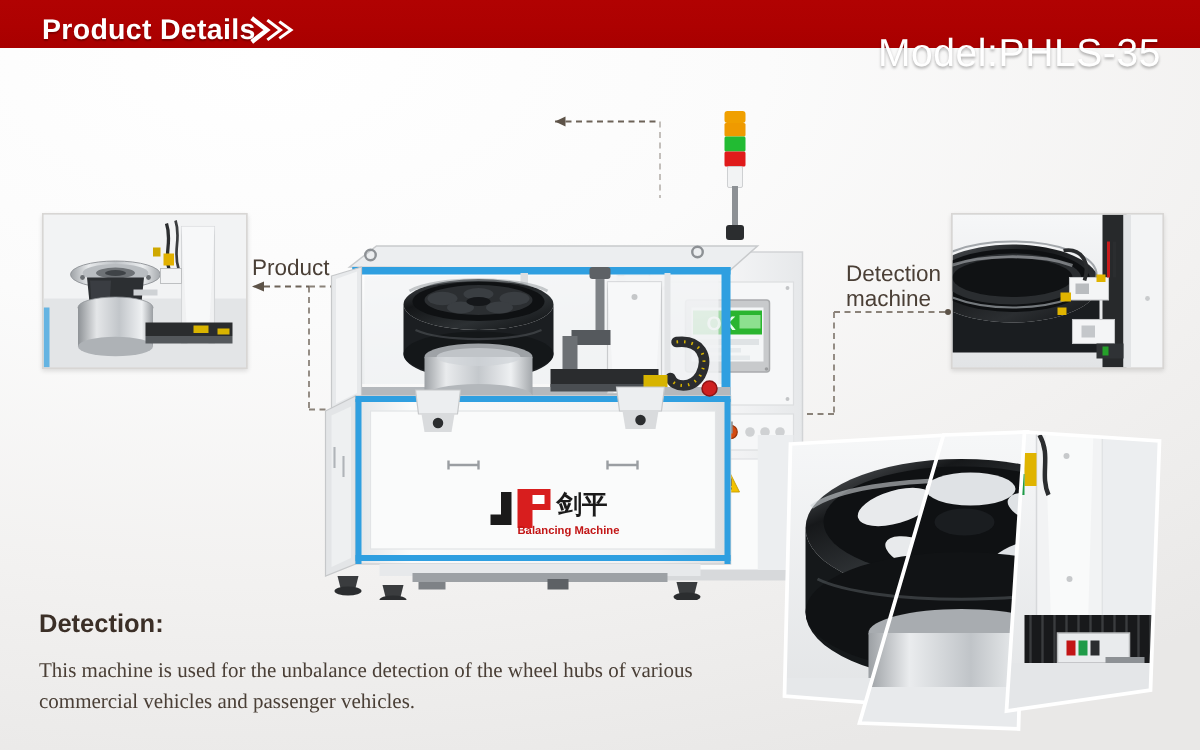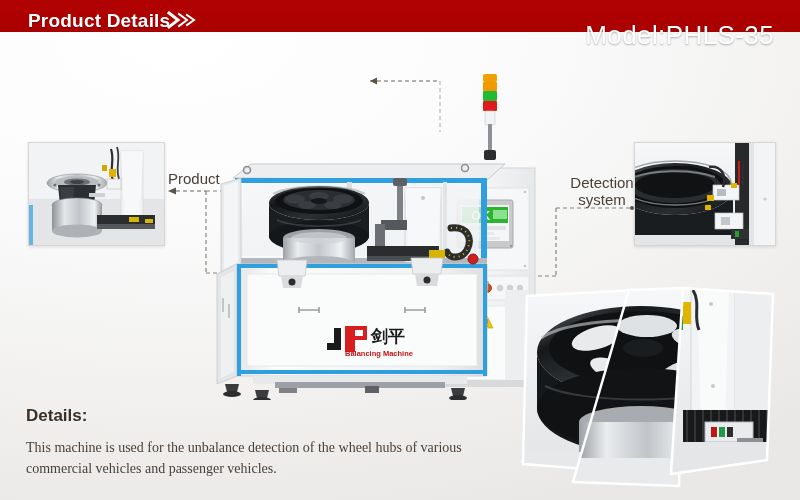--- a/index.html
+++ b/index.html
@@ -30,21 +30,21 @@
   .hdr-model{
     position:absolute;right:26px;top:20px;
     color:#fff;font-size:26px;letter-spacing:.4px;
     text-shadow:0 1px 2px rgba(0,0,0,.3);
   }
 
   
   .label{position:absolute;color:#4a3f36;font-size:14.5px;white-space:nowrap;}
   .lbl-ems{left:163px;top:71px;font-size:15px;}
   .lbl-fix{left:168px;top:170px;font-size:15px;}
-  .lbl-det{left:564px;top:174px;font-size:15px;line-height:17px;text-align:center;width:76px;}
+  .lbl-det{left:564px;top:174px;font-size:15px;line-height:17px;text-align:left;width:76px;}
 
   .leaders{position:absolute;left:0;top:0;width:800px;height:500px;pointer-events:none;}
 
   
   .photo{position:absolute;overflow:hidden;background:#dfe0e0;}
   .photo-l{
     left:28px;top:142px;width:135px;height:102px;
     border:1px solid #d8d6d4;
     box-shadow:0 1px 3px rgba(0,0,0,.12);
   }
@@ -220,21 +220,21 @@
       <line x1="556" y1="208" x2="632" y2="208"></line>
       <line x1="556" y1="208" x2="556" y2="276"></line>
       <line x1="556" y1="276" x2="398" y2="276"></line>
     </g>
     <circle cx="632" cy="208" r="2" fill="#5d5348"></circle>
   </svg>
 
   <div class="label lbl-fix">Product</div>
   <div class="label lbl-det">
     <div>Detection</div>
-    <div>system</div>
+    <div>machine</div>
   </div>
 
   <svg style="position:absolute;left:215px;top:60px;width:340px;height:340px;" viewBox="0 0 340 340">
     <defs>
       <linearGradient id="encG" x1="0" y1="0" x2="1" y2="0">
         <stop offset="0" stop-color="#e4e6e8"></stop>
           <stop offset=".15" stop-color="#fafbfb"></stop>
         <stop offset=".8" stop-color="#f1f2f3"></stop>
           <stop offset="1" stop-color="#dcdee0"></stop>
       </linearGradient>
@@ -575,16 +575,16 @@
         <rect x="178" y="20" width="8" height="22" fill="#e0b400"></rect>
         <rect x="172" y="34" width="6" height="14" fill="#1f9b48"></rect>
 
         <path d="M166,20 C176,44 172,92 160,130 L150,130 L150,16 Z" fill="#1a1d20"></path>
         <rect x="150" y="160" width="120" height="40" fill="#e4e6e8"></rect>
       </g>
       <polygon points="178,6 268,12 262,178 166,192" fill="none" stroke="#ffffff" stroke-width="2.5"></polygon>
     </svg>
   </div>
 
-  <div class="feat-title">Details:</div>
+  <div class="feat-title">Detection:</div>
   <div class="feat-body">This machine is used for the unbalance detection of the wheel hubs of various commercial vehicles and passenger vehicles.</div>
 
 </div>
 
 </body></html>

